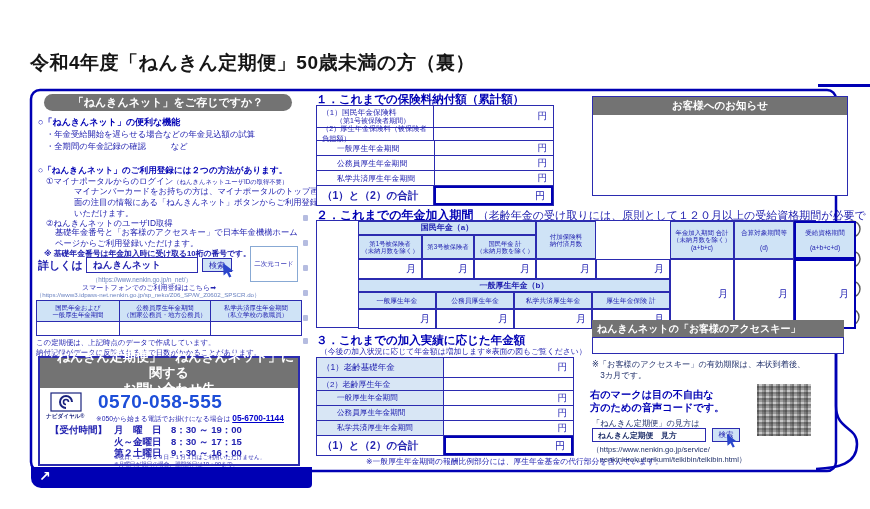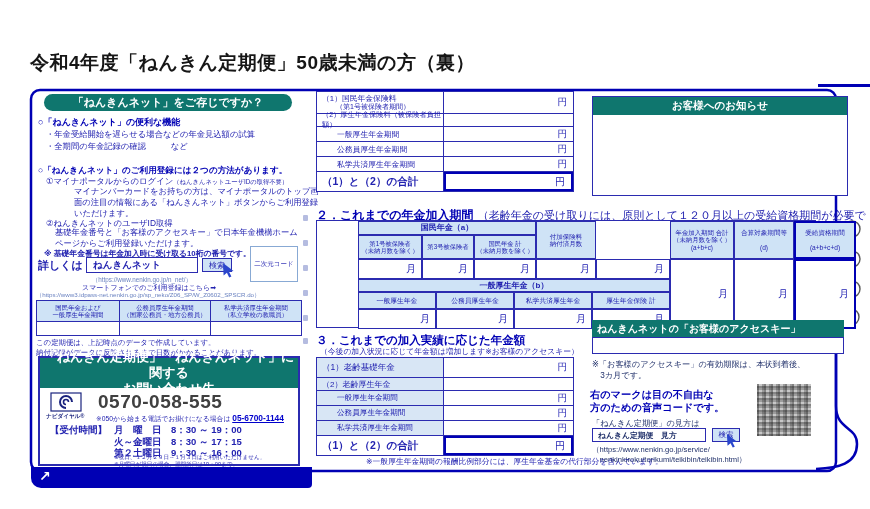--- a/index.html
+++ b/index.html
@@ -7,21 +7,21 @@
         font-family:"Liberation Sans","DejaVu Sans",sans-serif;}
   .abs{position:absolute;box-sizing:border-box;}
   .blue{color:#2222b0;}
   .pre{white-space:pre-line;}
   .cell{position:absolute;box-sizing:border-box;border:1px solid #2b2bb0;display:flex;align-items:center;margin-left:41px;}
   .hcell{background:#cfe3f6;justify-content:center;text-align:center;color:#2222b0;line-height:1.15;}
   .vcell{background:#fff;justify-content:flex-end;padding-right:5px;color:#1c1cb0;font-size:10px;}
   .row{display:flex;box-sizing:border-box;}
   .t-label{box-sizing:border-box;border-right:1.2px solid #2b2bb0;border-bottom:1px solid #2b2bb0;color:#2222b0;display:flex;flex-direction:column;justify-content:center;padding-left:5px;}
   .t-value{box-sizing:border-box;border-bottom:1px solid #2b2bb0;color:#1c1cb0;display:flex;align-items:center;justify-content:flex-end;padding-right:6px;font-size:9.5px;}
-  .bar{background:#0f766e;color:#fff;font-weight:bold;display:flex;align-items:center;justify-content:center;}
+  .bar{background:#737373;color:#fff;font-weight:bold;display:flex;align-items:center;justify-content:center;}
   .noise{background:
      repeating-linear-gradient(0deg,#9a9a9a 0 2px,#e8e8e8 2px 4px,#b5b5b5 4px 6px),
      repeating-linear-gradient(90deg,#8f8f8f 0 2px,#dcdcdc 2px 5px,#aaa 5px 7px);
      background-blend-mode:multiply;}
   .mark{width:5px;height:6px;background:#7a86c8;opacity:.55;border-radius:1px;filter:blur(.4px);}
   .btn{background:#cfe3f6;border:1px solid #2b2bb0;color:#2222b0;display:flex;align-items:center;justify-content:center;}
 </style>
 </head>
 <body>
 
@@ -98,38 +98,38 @@
 
   <div class="abs" style="left:38px;top:356px;width:262px;height:110px;border:2px solid #2b2bb0;background:#fff;">
     <div class="bar pre" style="height:30px;font-size:13px;line-height:1.25;text-align:center;">「ねんきん定期便」「ねんきんネット」に関する
 お問い合わせ先</div>
     <svg class="abs" style="left:10px;top:34px;" width="32" height="20" viewBox="0 0 32 20">
       <rect x="1" y="1" width="30" height="18" fill="#fff" stroke="#1a237e" stroke-width="1.2"></rect>
       <path d="M16,16 a6,6 0 1,1 6,-6" fill="none" stroke="#1a237e" stroke-width="2"></path>
       <path d="M16,12.5 a2.5,2.5 0 1,1 2.5,-2.5" fill="none" stroke="#1a237e" stroke-width="1.6"></path>
     </svg>
     <div class="abs" style="left:6px;top:55px;font-size:5.6px;font-weight:bold;color:#1a237e;">ナビダイヤル®</div>
-    <div class="abs" style="left:58px;top:33px;font-size:19px;font-weight:bold;color:#404040;letter-spacing:.5px;">0570-058-555</div>
+    <div class="abs" style="left:58px;top:33px;font-size:19px;font-weight:bold;color:#1d4ed8;letter-spacing:.5px;">0570-058-555</div>
     <div class="abs" style="left:56px;top:55px;font-size:6.8px;color:#2222b0;">
       <span>※050から始まる電話でお掛けになる場合は </span><span style="font-size:8.4px;font-weight:bold;text-decoration:underline;color:#0000cc;">05-6700-1144</span>
     </div>
     <div class="abs" style="left:10px;top:66px;font-size:9.5px;font-weight:bold;color:#2222b0;">【受付時間】</div>
     <div class="abs pre" style="left:74px;top:66px;font-size:9.5px;line-height:1.22;color:#2222b0;font-weight:bold;">月　曜　日　8：30 ～ 19：00
 火～金曜日　8：30 ～ 17：15
 第２土曜日　9：30 ～ 16：00</div>
     <div class="abs pre" style="left:74px;top:96px;font-size:5.6px;line-height:1.3;color:#2222b0;">※祝日、１２月２９日～１月３日はご利用いただけません。
 ※月曜日が祝日の場合、翌開所日は19：00まで。</div>
   </div>
 
   <div class="abs" style="left:31px;top:467px;width:281px;height:21px;background:#0000b4;border-radius:0 0 4px 10px;">
     <span style="position:absolute;left:8px;top:1px;color:#fff;font-weight:bold;font-size:14px;">↗</span>
   </div>
 
   <div class="abs" style="left:316px;top:92px;font-size:11.5px;font-weight:bold;color:#0000b4;">１．これまでの保険料納付額（累計額）</div>
-  <div class="abs" style="left:316px;top:91px;width:258px;border:1.3px solid #2b2bb0;background:#fff;">
+  <div class="abs" style="left:316px;top:105px;width:238px;border:1.3px solid #2b2bb0;background:#fff;">
     <div class="row">
       <div class="t-label" style="width:128px;height:22px;font-size:7.8px;line-height:1.2;">
         <div>（1）国民年金保険料</div>
         <div style="font-size:7px;">　　（第1号被保険者期間）</div>
       </div>
       <div class="t-value" style="width:130px;height:22px;">円</div>
     </div>
     <div class="row">
       <div class="t-label" style="width:128px;height:13px;font-size:7.2px;">（2）厚生年金保険料（被保険者負担額）</div>
       <div class="t-value" style="width:130px;height:13px;"></div>
@@ -192,21 +192,21 @@
 (d)</div>
     <div class="cell hcell pre" style="left:436px;top:0;width:62px;height:38px;font-size:6.6px;border:2.3px solid #0000b4;">受給資格期間
 
 (a+b+c+d)</div>
     <div class="cell vcell" style="left:312px;top:38px;width:64px;height:70px;">月</div>
     <div class="cell vcell" style="left:376px;top:38px;width:60px;height:70px;">月</div>
     <div class="cell vcell" style="left:436px;top:38px;width:62px;height:70px;border:2.3px solid #0000b4;">月</div>
   </div>
 
   <div class="abs" style="left:316px;top:333px;font-size:11.5px;font-weight:bold;color:#0000b4;">３．これまでの加入実績に応じた年金額</div>
-  <div class="abs" style="left:320px;top:346px;font-size:7.8px;color:#2222b0;">（今後の加入状況に応じて年金額は増加します※お客様のアクセスキー）</div>
+  <div class="abs" style="left:320px;top:346px;font-size:7.8px;color:#2222b0;">（今後の加入状況に応じて年金額は増加します※表面の図もご覧ください）</div>
 
   <div class="abs" style="left:316px;top:357px;width:258px;border:1.3px solid #2b2bb0;background:#fff;">
     <div class="row">
       <div class="t-label" style="width:128px;height:20px;font-size:8.5px;background:#d8e6f5;">（1）老齢基礎年金</div>
       <div class="t-value" style="width:130px;height:20px;">円</div>
     </div>
     <div class="row">
       <div class="t-label" style="width:128px;height:13px;font-size:8px;background:#d8e6f5;">（2）老齢厚生年金</div>
       <div class="t-value" style="width:130px;height:13px;"></div>
     </div>

